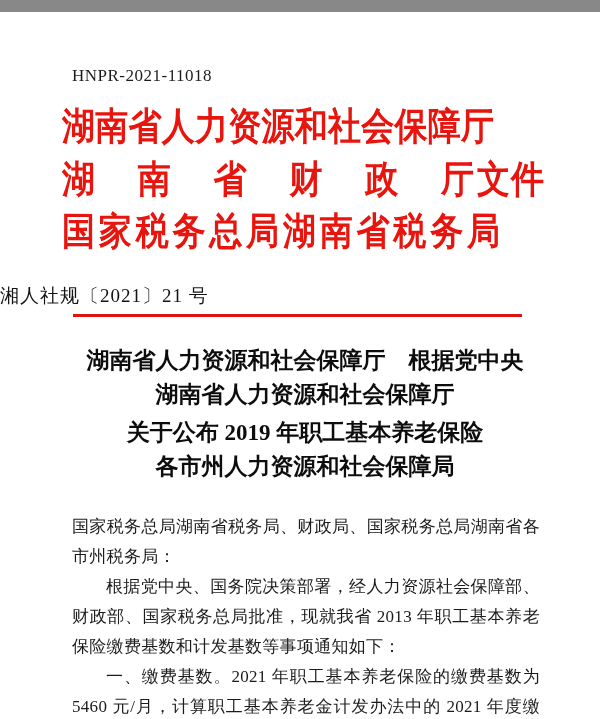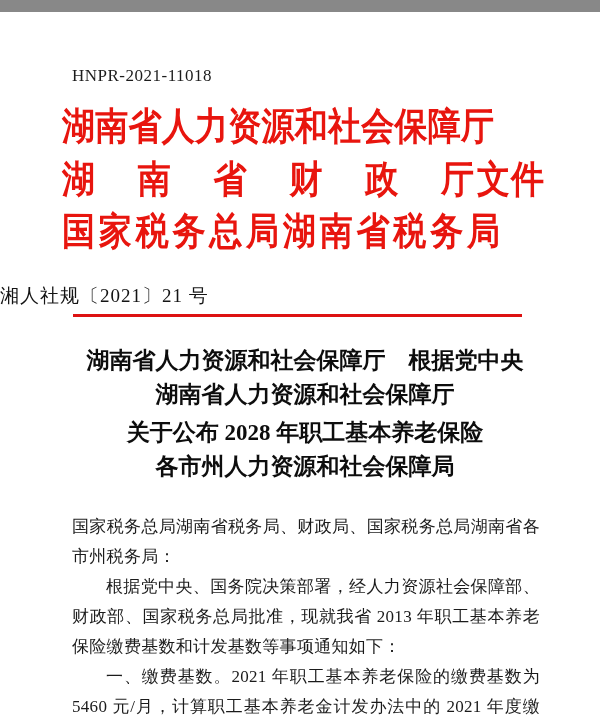--- a/index.html
+++ b/index.html
@@ -149,21 +149,21 @@
   <div id="doc-number">湘人社规〔2021〕21 号</div>
 
   <div id="red-rule"></div>
 
   <div id="title-block-1" class="title-block">
     <div>湖南省人力资源和社会保障厅　根据党中央</div>
     <div>湖南省人力资源和社会保障厅</div>
   </div>
 
   <div id="title-block-2" class="title-block">
-    <div>关于公布 2028 年职工基本养老保险</div>
+    <div>关于公布 2019 年职工基本养老保险</div>
     <div>各市州人力资源和社会保障局</div>
   </div>
 
   <div id="body-text">
     <p>国家税务总局湖南省税务局、财政局、国家税务总局湖南省各市州税务局：</p>
     <p class="indent">根据党中央、国务院决策部署，经人力资源社会保障部、财政部、国家税务总局批准，现就我省 2013 年职工基本养老保险缴费基数和计发基数等事项通知如下：</p>
     <p class="indent"><span class="lead-bold">一、缴费基数。</span><span>2021 年职工基本养老保险的缴费基数为 5460 元/月，计算职工基本养老金计发办法中的 2021 年度缴费工资指</span></p>
   </div>
 
 </div>

